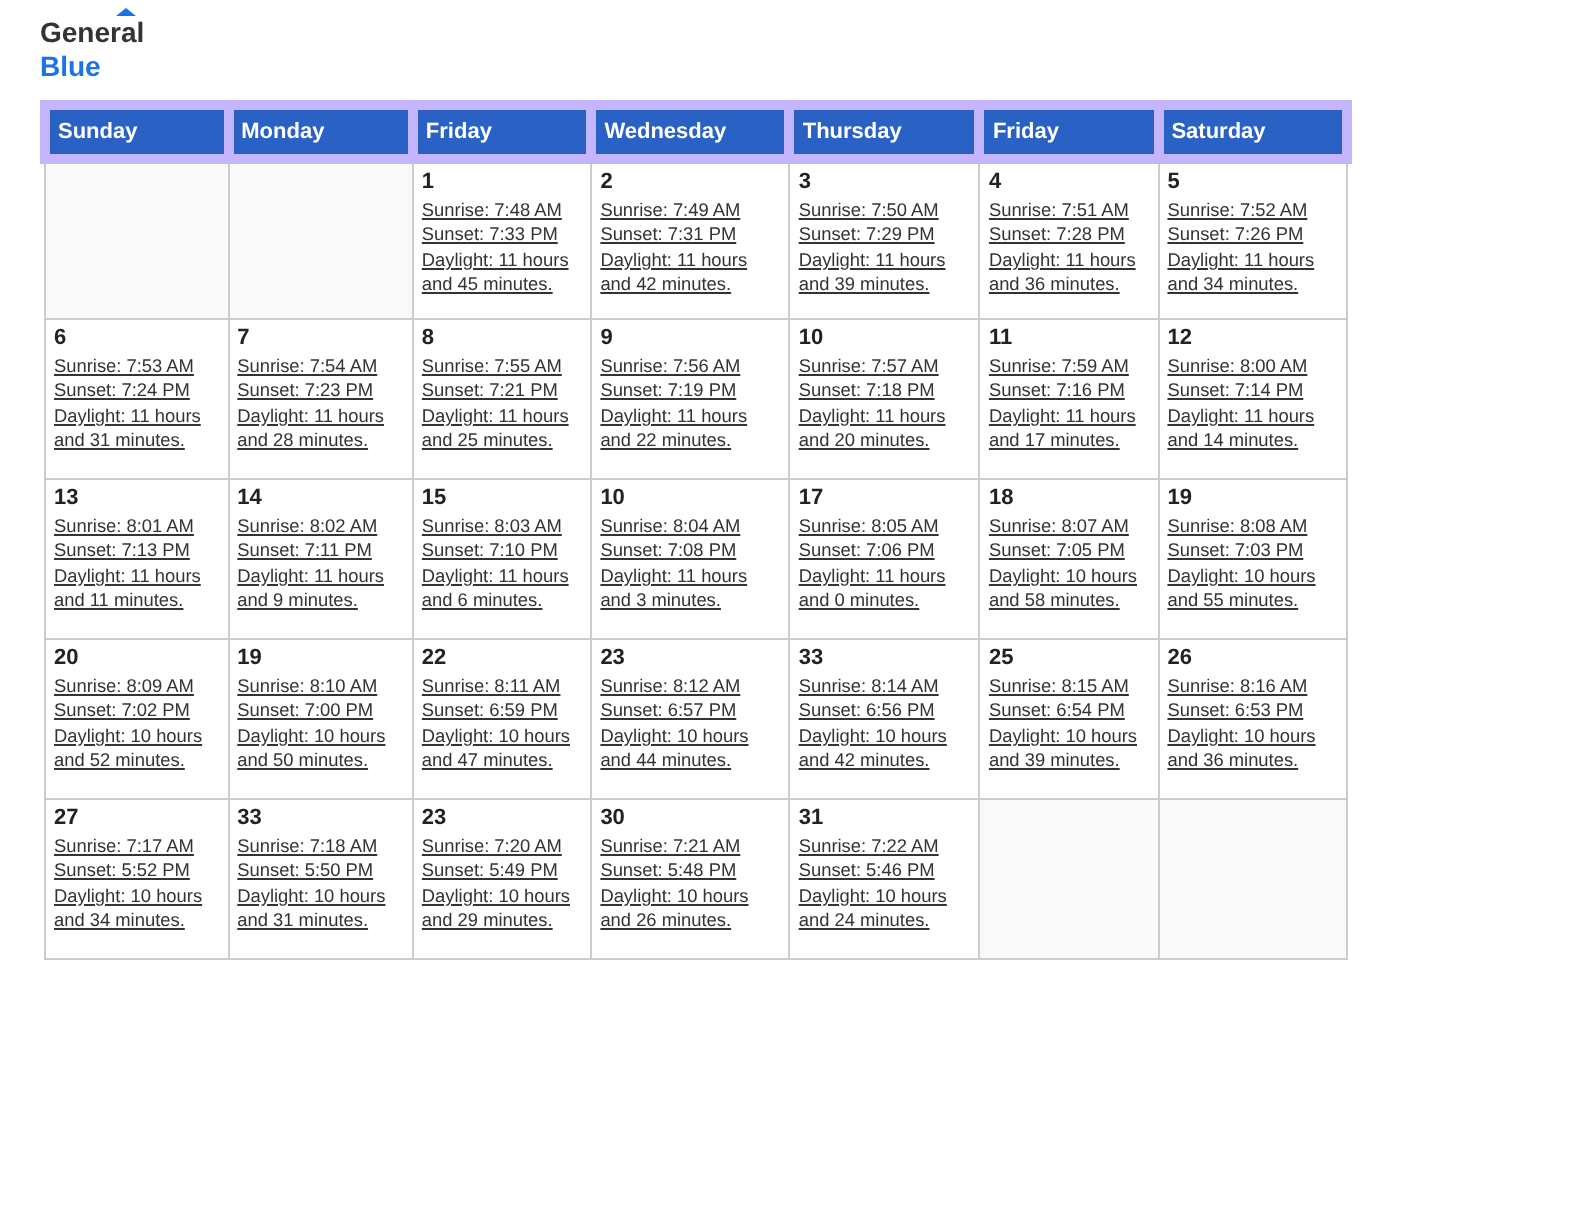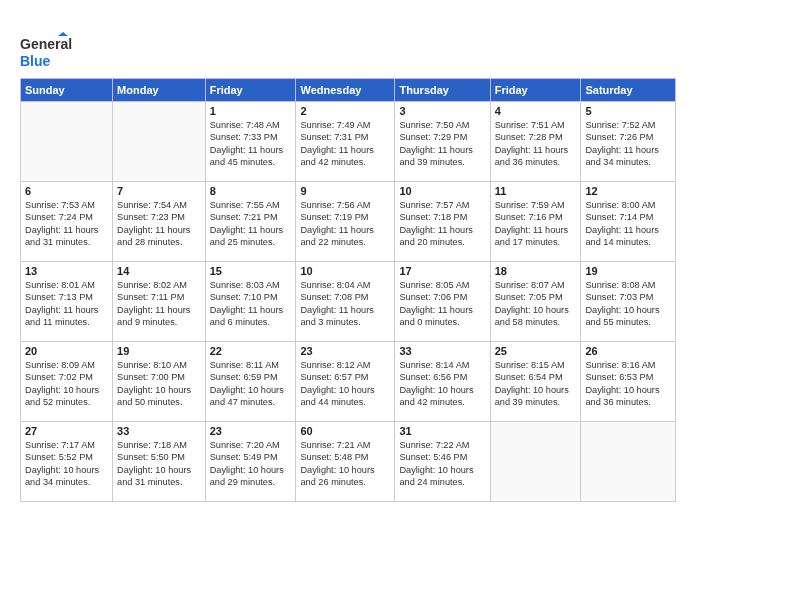--- a/index.html
+++ b/index.html
@@ -6,21 +6,21 @@
     body {
       font-family: Arial, sans-serif;
       background: #fff;
       width: 792px;
       height: 612px;
       overflow: hidden;
     }
     .page {
       width: 696px;
       height: 612px;
-      padding: 32px 20px;
+      padding: 4px 20px;
       background: #fff;
     }
     .header {
       display: flex;
       align-items: flex-start;
       justify-content: space-between;
       margin-bottom: 8px;
     }
     .logo {
       display: flex;
@@ -46,41 +46,42 @@
       border-collapse: collapse;
       font-size: 10px;
     }
     .calendar-table th {
       background: #2962c4;
       color: #fff;
       padding: 5px 4px;
       text-align: left;
       font-size: 11px;
       font-weight: bold;
-      border: 1px solid #c4b5fd;
+      border: 5px solid #c4b5fd;
     }
     .calendar-table td {
       border: 1px solid #ccc;
       vertical-align: top;
       padding: 3px 4px;
       width: 113px;
       min-height: 70px;
       height: 80px;
     }
     .day-num {
       font-size: 11px;
       font-weight: bold;
       color: #222;
       display: block;
       margin-bottom: 2px;
     }
     .day-info {
       color: #333;
       font-size: 9.2px;
       line-height: 1.35;
+      text-decoration: underline;
     }
     .empty-cell {
       background: #f9f9f9;
     }
   </style>
 </head>
 <body>
 
 <div class="page">
   <div class="header">
@@ -231,21 +232,21 @@
           </td>
           <td>
             <span class="day-num">33</span>
             <div class="day-info">Sunrise: 7:18 AM<br>Sunset: 5:50 PM<br>Daylight: 10 hours and 31 minutes.</div>
           </td>
           <td>
             <span class="day-num">23</span>
             <div class="day-info">Sunrise: 7:20 AM<br>Sunset: 5:49 PM<br>Daylight: 10 hours and 29 minutes.</div>
           </td>
           <td>
-            <span class="day-num">60</span>
+            <span class="day-num">30</span>
             <div class="day-info">Sunrise: 7:21 AM<br>Sunset: 5:48 PM<br>Daylight: 10 hours and 26 minutes.</div>
           </td>
           <td>
             <span class="day-num">31</span>
             <div class="day-info">Sunrise: 7:22 AM<br>Sunset: 5:46 PM<br>Daylight: 10 hours and 24 minutes.</div>
           </td>
           <td class="empty-cell"></td>
           <td class="empty-cell"></td>
         </tr>
       </tbody>

